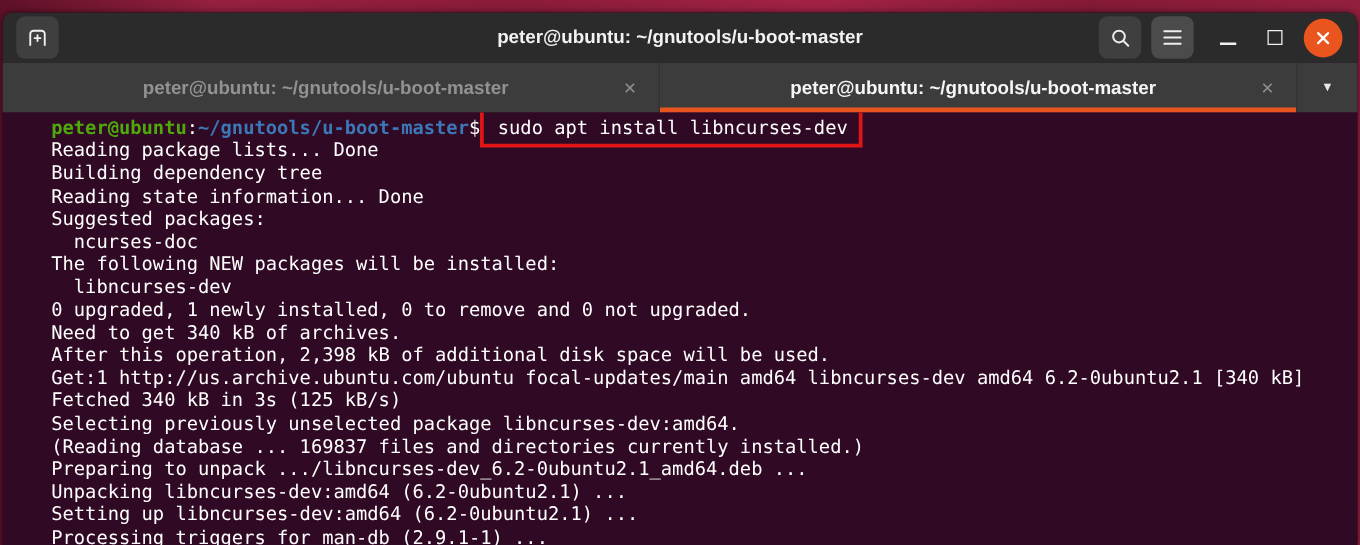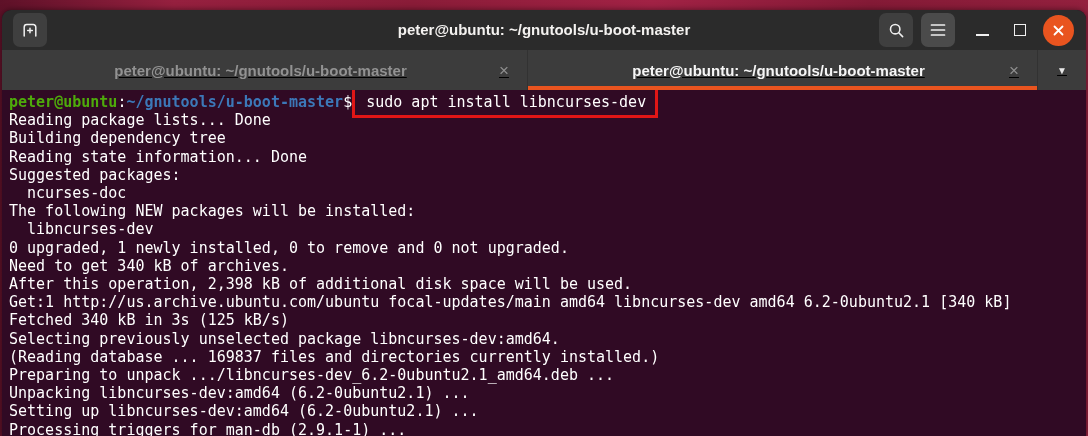--- a/index.html
+++ b/index.html
@@ -6,21 +6,20 @@
   html, body { width: 1088px; height: 436px; overflow: hidden; }
   body {
     font-family: "Liberation Sans", sans-serif;
     background: linear-gradient(90deg, #5e1128 0%, #96203f 16%, #8a1c38 38%, #a22245 60%, #841a36 80%, #93203e 100%);
   }
   .window {
     position: absolute; left: 2px; right: 2px; top: 10px; bottom: 0;
     border-radius: 9px 9px 0 0; overflow: hidden;
     background: var(--term-bg, #300a24);
     box-shadow: 0 0 6px rgba(0,0,0,.5);
-    text-decoration: underline;
   }
   
   .titlebar {
     position: relative; height: 40px; background: #2b2b2b;
     display: flex; align-items: center;
   }
   .tb-btn {
     width: 34px; height: 34px; border-radius: 7px; background: #3f3f3f;
     display: flex; align-items: center; justify-content: center; flex: none;
     cursor: pointer;
@@ -67,21 +66,21 @@
   }
   .dd-arrow { color: #e8e8e8; font-size: 10px; }
   
   .terminal {
     position: absolute; top: 80px; left: 0; right: 0; bottom: 0;
     background: var(--term-bg, #300a24);
     font-family: "DejaVu Sans Mono", monospace;
     font-size: 15px; line-height: 18.2px; color: #ffffff;
     padding: 3px 0 0 7px; white-space: pre; overflow: hidden;
   }
-  .tline { white-space: pre; }
+  .tline { white-space: pre; margin-left: 32px; }
   .green { color: var(--green, #4eaa0b); font-weight: bold; }
   .blue  { color: var(--blue, #3c78b8); font-weight: bold; }
   .fg    { color: #ffffff; }
   .cmd-box {
     display: inline-block;
     border: 3px solid var(--annotation, #e01616);
     padding: 4px 9px 4px 2px; margin: -8px 0;
     vertical-align: baseline;
   }
   svg { display: block; }

